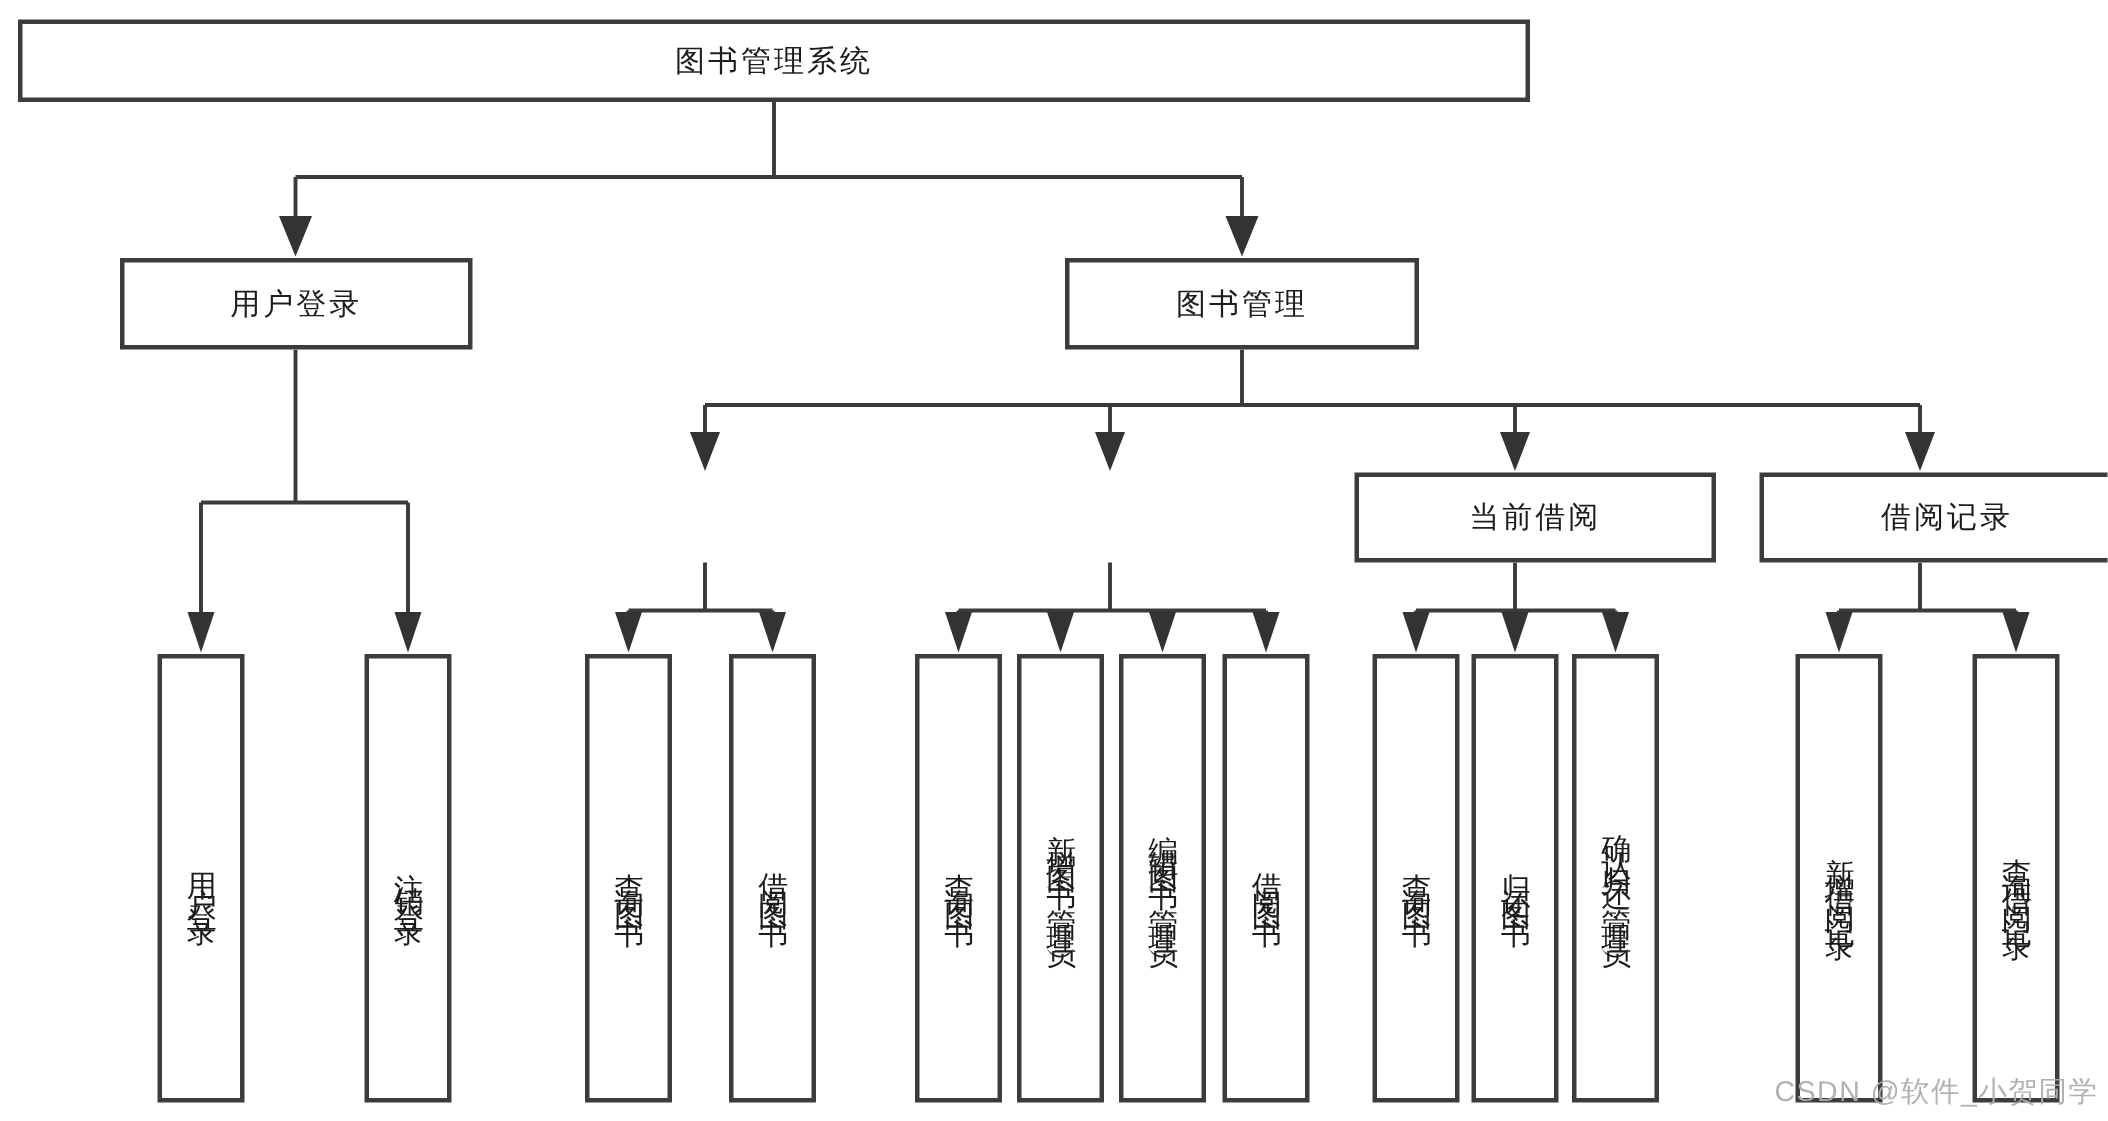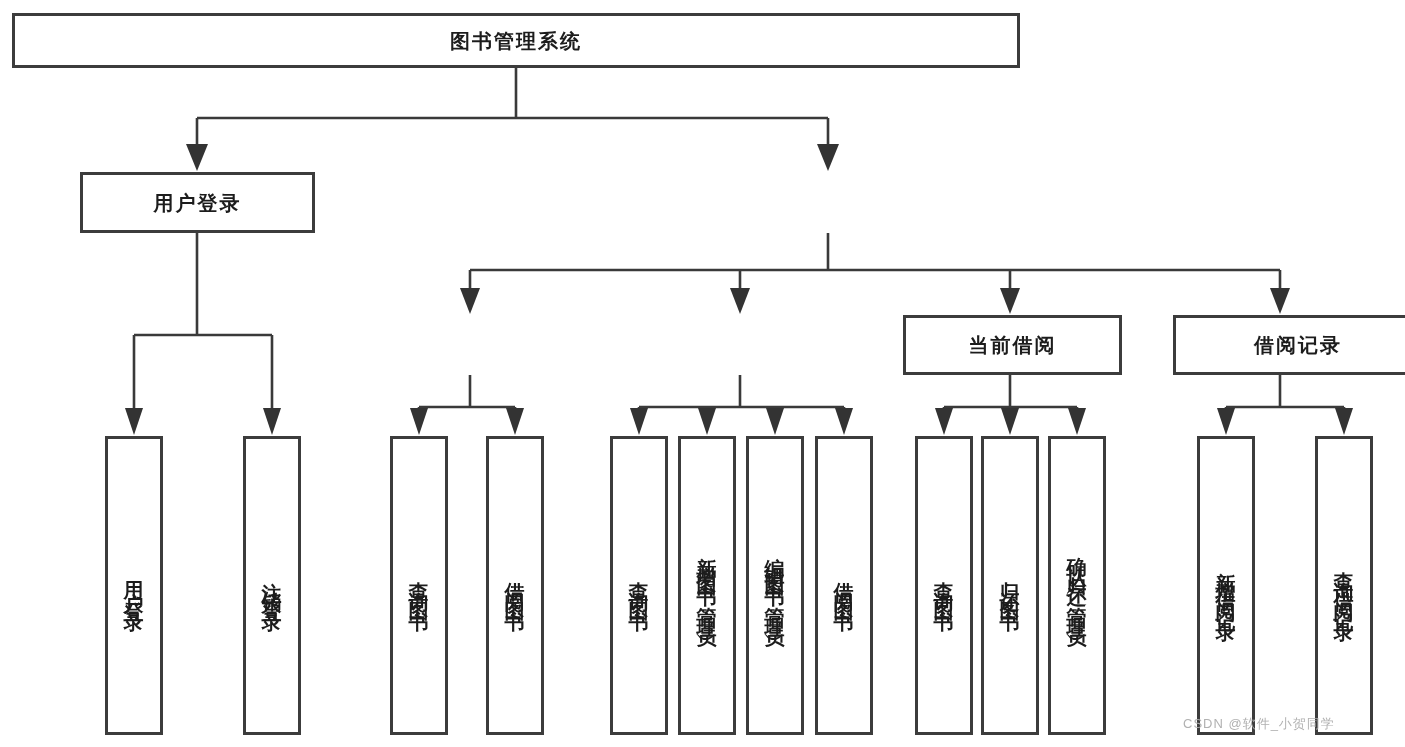--- a/index.html
+++ b/index.html
@@ -31,33 +31,32 @@
     border: 3px solid #3c3c3c;
     background: #ffffff;
     color: #1c1c1c;
     display: flex;
     align-items: center;
     justify-content: center;
     font-size: 20px;
     letter-spacing: 2px;
     text-align: center;
     line-height: 1.2;
-    font-weight: bold;
   }
   .node.vert {
     writing-mode: vertical-rl;
     text-orientation: mixed;
     letter-spacing: 10px;
     font-size: 20px;
   }
   .watermark {
     position: absolute;
     left: 1183px;
     top: 715px;
-    font-size: 13px;
+    font-size: 19px;
     letter-spacing: 1px;
     color: rgba(173, 173, 173, 0.95);
     white-space: nowrap;
     z-index: 5;
   }
 </style>
 </head>
 <body>
 
 <div id="canvas">
@@ -101,22 +100,23 @@
       <polygon points="1001,408 1019,408 1010,435"></polygon>
       <polygon points="1068,408 1086,408 1077,435"></polygon>
       <polygon points="1217,408 1235,408 1226,435"></polygon>
       <polygon points="1335,408 1353,408 1344,435"></polygon>
     </g>
   </svg>
 
   <div class="node" style="left:12px; top:13px; width:1008px; height:55px;">图书管理系统</div>
 
   <div class="node" style="left:80px; top:172px; width:235px; height:61px;">用户登录</div>
+  <div class="node" style="left:710px; top:172px; width:236px; height:61px;">图书管理</div>
 
-  <div class="node" style="left:903px; top:315px; width:219px; height:60px;">当前借阅</div>
+  <div class="node" style="left:903px; top:315px; width:241px; height:60px;">当前借阅</div>
   <div class="node" style="left:1173px; top:315px; width:250px; height:60px;text-align:center;">借阅记录</div>
 
   <div class="node vert" style="left:105px; top:436px; width:58px; height:299px;">用户登录</div>
   <div class="node vert" style="left:243px; top:436px; width:58px; height:299px;">注销登录</div>
 
   <div class="node vert" style="left:390px; top:436px; width:58px; height:299px;">查询图书</div>
   <div class="node vert" style="left:486px; top:436px; width:58px; height:299px;">借阅图书</div>
 
   <div class="node vert" style="left:610px; top:436px; width:58px; height:299px;">查询图书</div>
   <div class="node vert" style="left:678px; top:436px; width:58px; height:299px;">新增图书（管理员）</div>

